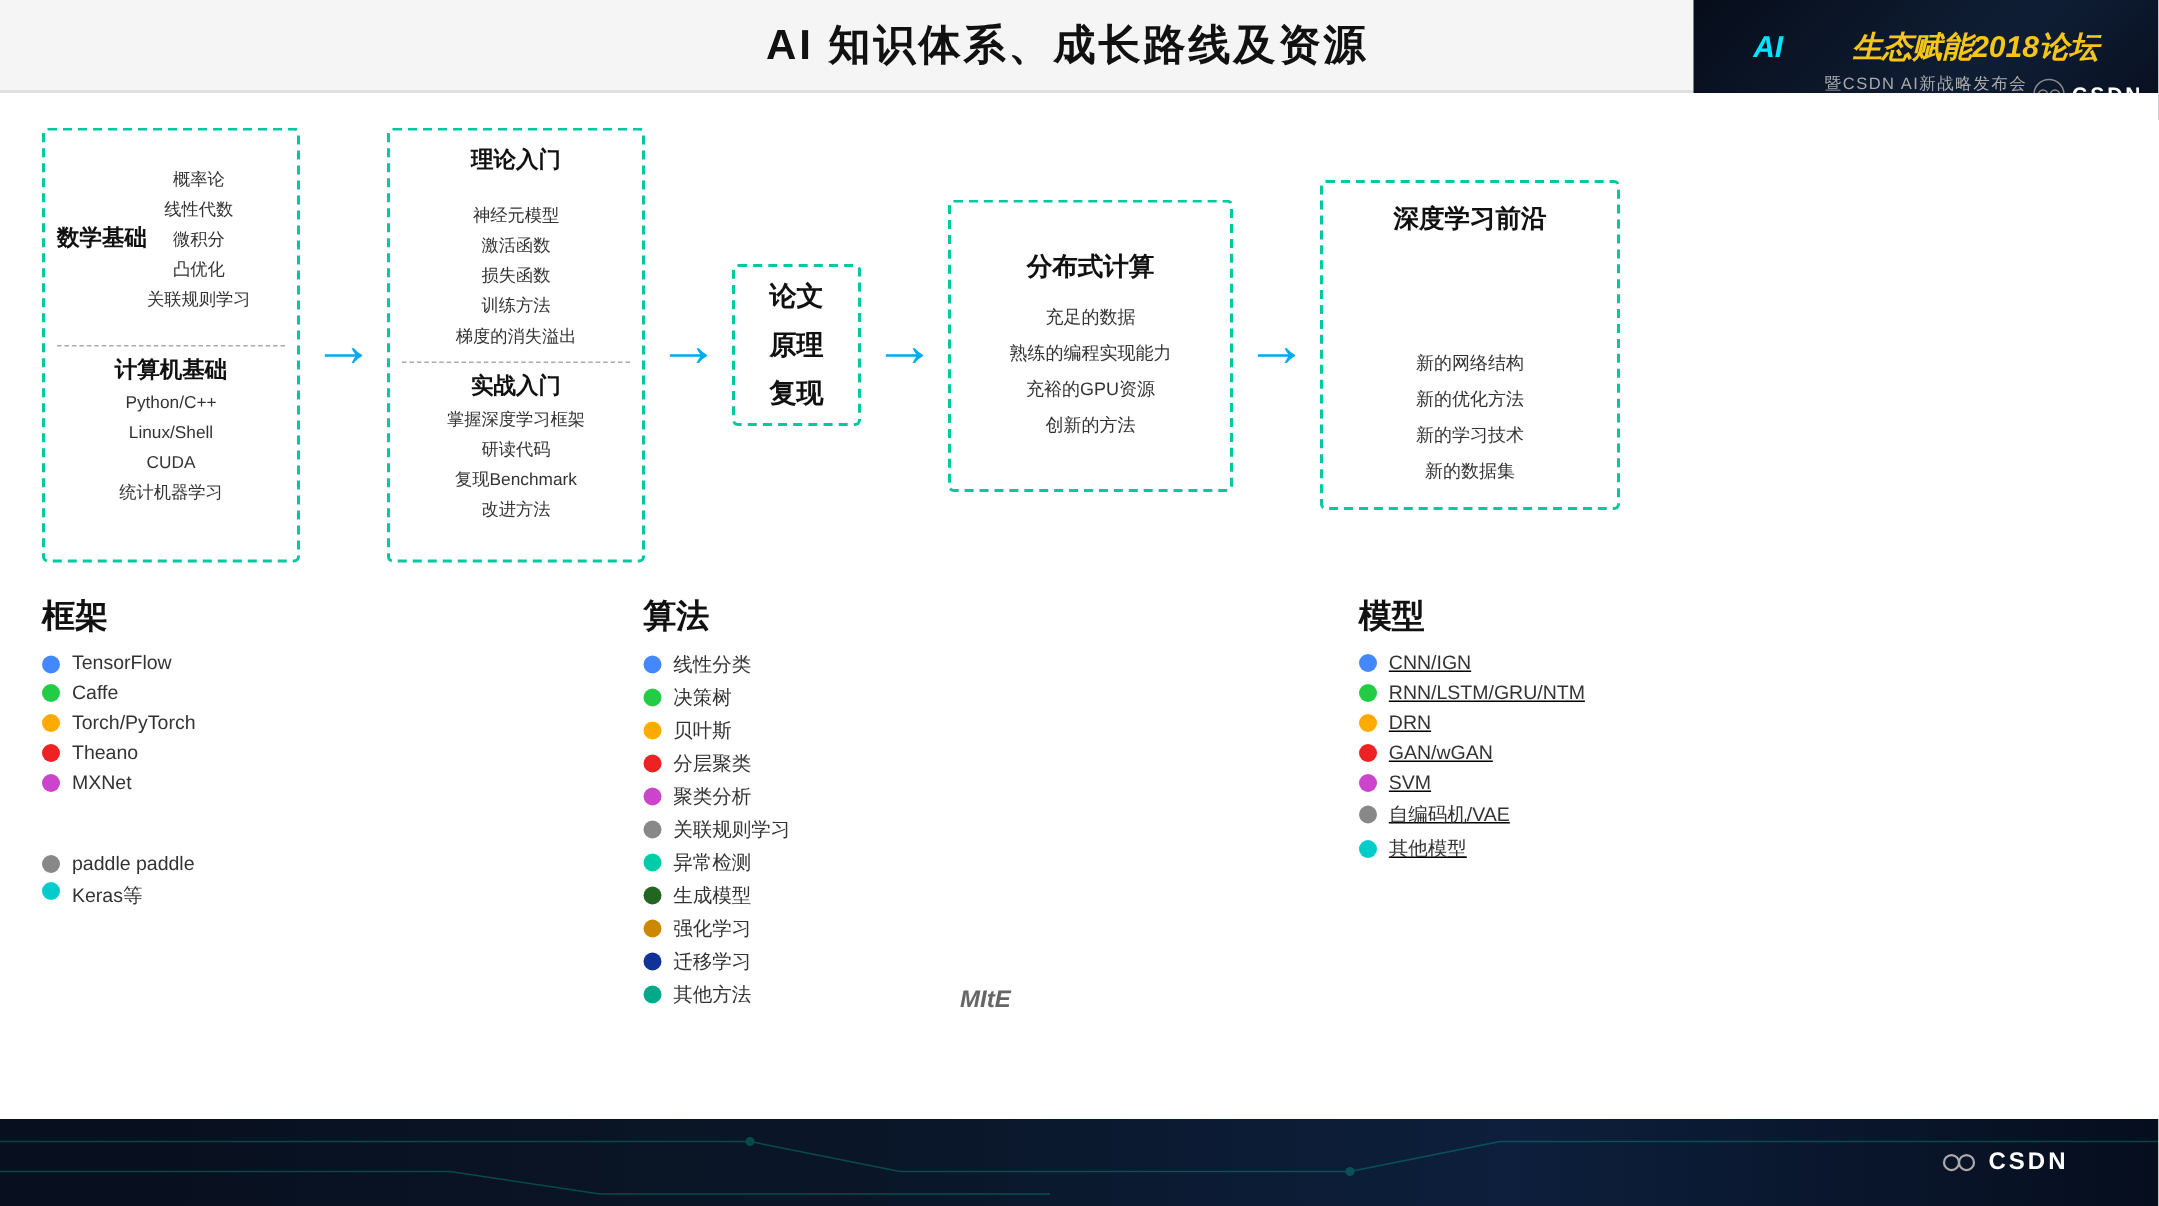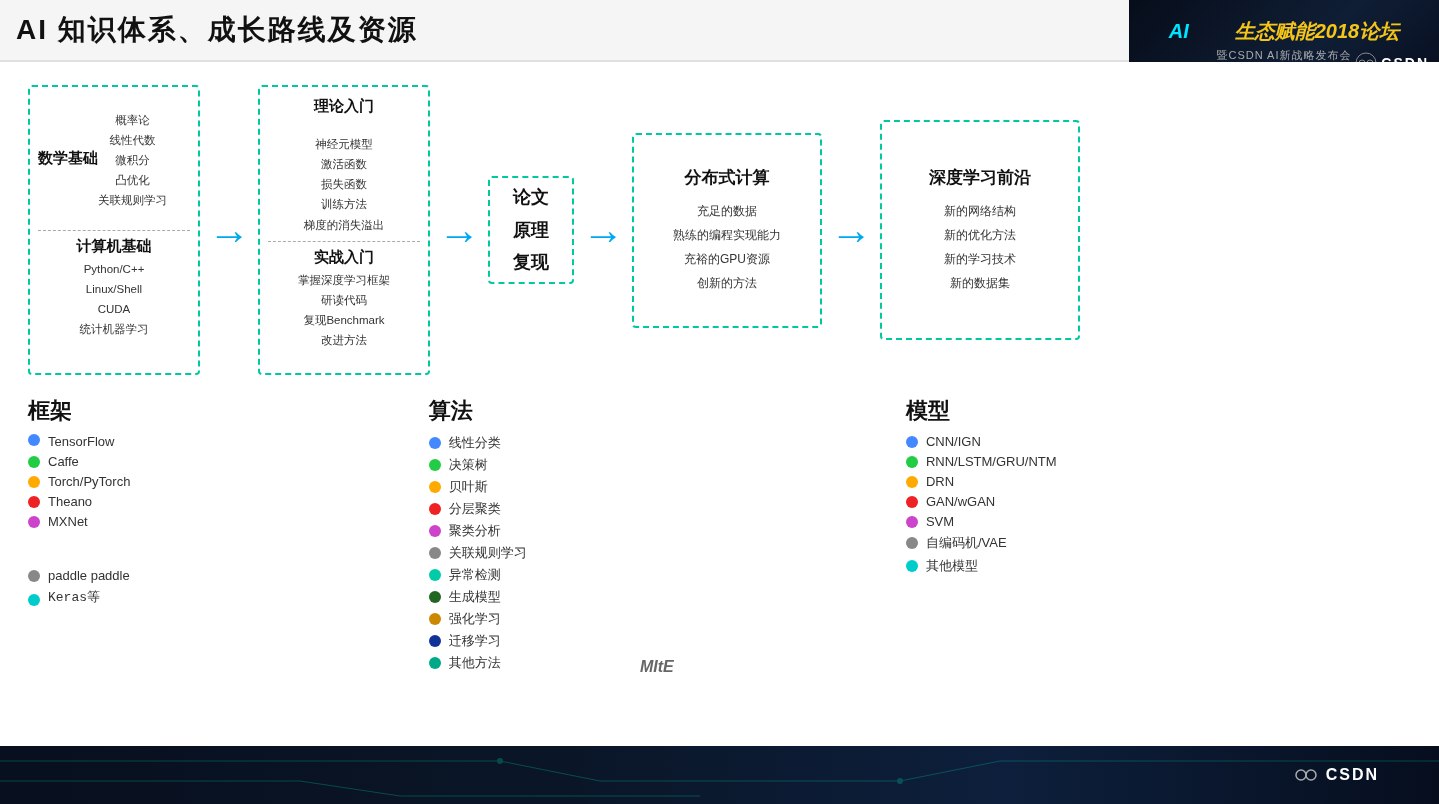--- a/index.html
+++ b/index.html
@@ -8,21 +8,21 @@
       height: 804px;
       background: #ffffff;
       font-family: 'Microsoft YaHei', 'PingFang SC', sans-serif;
       overflow: hidden;
       position: relative;
     }
   </style>
 </head>
 <body>
 
-<div style="position:absolute;top:0;left:0;right:16px;height:62px;background:#f5f5f5;border-bottom:2px solid #e0e0e0;display:flex;align-items:center;padding:0 16px;">
+<div style="position:absolute;top:0;left:0;right:16px;height:62px;background:#f5f5f5;border-bottom:2px solid #e0e0e0;display:flex;align-items:center;padding:0 16px;justify-content:center;">
   <h1 style="font-size:28px;font-weight:600;color:#111;letter-spacing:2px;">AI 知识体系、成长路线及资源</h1>
 </div>
 
 <div style="position:absolute;top:0;right:0;width:310px;height:80px;background:linear-gradient(135deg,#070d1a 0%,#0f1e35 60%,#080f20 100%);display:flex;flex-direction:column;align-items:center;justify-content:center;padding:6px 14px;">
   <div style="display:flex;align-items:baseline;gap:0;">
     <span style="font-size:20px;font-weight:900;color:#00e5ff;font-style:italic;">AI</span>
     <span style="font-size:20px;font-weight:900;color:#f5c518;font-style:italic;padding-left:46px;">生态赋能</span>
     <span style="font-size:20px;font-weight:900;color:#f5c518;font-style:italic;">2018</span>
     <span style="font-size:20px;font-weight:900;color:#f5c518;font-style:italic;">论坛</span>
   </div>
@@ -107,38 +107,38 @@
       <div style="text-align:center;">
         <div style="font-size:12px;color:#333;line-height:2;">充足的数据</div>
         <div style="font-size:12px;color:#333;line-height:2;">熟练的编程实现能力</div>
         <div style="font-size:12px;color:#333;line-height:2;">充裕的GPU资源</div>
         <div style="font-size:12px;color:#333;line-height:2;">创新的方法</div>
       </div>
     </div>
 
     <div style="font-size:42px;color:#00aaee;margin:0 8px;flex-shrink:0;line-height:1;">→</div>
 
-    <div style="width:200px;height:220px;border:2px dashed #00c8a0;border-radius:4px;padding:12px 10px;background:#fff;flex-shrink:0;display:flex;flex-direction:column;align-items:center;justify-content:center;">
+    <div style="width:200px;height:220px;border:2px dashed #00c8a0;border-radius:4px;padding:12px 10px;background:#fff;flex-shrink:0;display:flex;flex-direction:column;align-items:center;justify-content:space-between;">
       <div style="font-size:17px;font-weight:700;color:#111;margin-bottom:10px;">深度学习前沿</div>
       <div style="text-align:center;">
         <div style="font-size:12px;color:#333;line-height:2;">新的网络结构</div>
         <div style="font-size:12px;color:#333;line-height:2;">新的优化方法</div>
         <div style="font-size:12px;color:#333;line-height:2;">新的学习技术</div>
         <div style="font-size:12px;color:#333;line-height:2;">新的数据集</div>
       </div>
     </div>
 
   </div>
 
   <div style="display:flex;width:100%;gap:0;margin-top:0;">
 
     <div style="flex:1;padding:0 10px 0 0;">
       <div style="font-size:22px;font-weight:700;color:#111;margin-bottom:8px;">框架</div>
       <ul style="list-style:none;">
-        <li style="display:flex;align-items:flex-start;gap:8px;margin-bottom:5px;font-size:13px;color:#333;">
+        <li style="display:flex;align-items:flex-end;gap:8px;margin-bottom:5px;font-size:13px;color:#333;">
           <span style="width:12px;height:12px;border-radius:50%;background:#4488ff;flex-shrink:0;display:inline-block;"></span>
           TensorFlow
         </li>
         <li style="display:flex;align-items:center;gap:8px;margin-bottom:5px;font-size:13px;color:#333;">
           <span style="width:12px;height:12px;border-radius:50%;background:#22cc44;flex-shrink:0;display:inline-block;"></span>
           Caffe
         </li>
         <li style="display:flex;align-items:center;gap:8px;margin-bottom:5px;font-size:13px;color:#333;">
           <span style="width:12px;height:12px;border-radius:50%;background:#ffaa00;flex-shrink:0;display:inline-block;"></span>
           Torch/PyTorch
@@ -148,21 +148,21 @@
           Theano
         </li>
         <li style="display:flex;align-items:center;gap:8px;margin-bottom:5px;font-size:13px;color:#333;">
           <span style="width:12px;height:12px;border-radius:50%;background:#cc44cc;flex-shrink:0;display:inline-block;"></span>
           MXNet
         </li>
         <li style="display:flex;align-items:center;gap:8px;margin-bottom:5px;font-size:13px;color:#333;margin-top:39px;">
           <span style="width:12px;height:12px;border-radius:50%;background:#888;flex-shrink:0;display:inline-block;"></span>
           paddle paddle
         </li>
-        <li style="display:flex;align-items:flex-end;gap:8px;margin-bottom:5px;font-size:13px;color:#333;font-family:Liberation Mono, monospace;">
+        <li style="display:flex;align-items:flex-start;gap:8px;margin-bottom:5px;font-size:13px;color:#333;">
           <span style="width:12px;height:12px;border-radius:50%;background:#00cccc;flex-shrink:0;display:inline-block;"></span>
           Keras等
         </li>
       </ul>
     </div>
 
     <div style="flex:1.2;padding:0 10px;">
       <div style="font-size:22px;font-weight:700;color:#111;margin-bottom:8px;">算法</div>
       <ul style="list-style:none;">
         <li style="display:flex;align-items:center;gap:8px;margin-bottom:4px;font-size:13px;color:#333;"><span style="width:12px;height:12px;border-radius:50%;background:#4488ff;flex-shrink:0;display:inline-block;"></span>线性分类</li>
@@ -174,21 +174,21 @@
         <li style="display:flex;align-items:center;gap:8px;margin-bottom:4px;font-size:13px;color:#333;"><span style="width:12px;height:12px;border-radius:50%;background:#00ccaa;flex-shrink:0;display:inline-block;"></span>异常检测</li>
         <li style="display:flex;align-items:center;gap:8px;margin-bottom:4px;font-size:13px;color:#333;"><span style="width:12px;height:12px;border-radius:50%;background:#226622;flex-shrink:0;display:inline-block;"></span>生成模型</li>
         <li style="display:flex;align-items:center;gap:8px;margin-bottom:4px;font-size:13px;color:#333;"><span style="width:12px;height:12px;border-radius:50%;background:#cc8800;flex-shrink:0;display:inline-block;"></span>强化学习</li>
         <li style="display:flex;align-items:center;gap:8px;margin-bottom:4px;font-size:13px;color:#333;"><span style="width:12px;height:12px;border-radius:50%;background:#113399;flex-shrink:0;display:inline-block;"></span>迁移学习</li>
         <li style="display:flex;align-items:center;gap:8px;margin-bottom:4px;font-size:13px;color:#333;"><span style="width:12px;height:12px;border-radius:50%;background:#00aa88;flex-shrink:0;display:inline-block;"></span>其他方法</li>
       </ul>
     </div>
 
     <div style="flex:1.3;padding:0 10px;">
       <div style="font-size:22px;font-weight:700;color:#111;margin-bottom:8px;">模型</div>
-      <ul style="list-style:none;">
+      <ul style="list-style:none;text-decoration:underline;">
         <li style="display:flex;align-items:center;gap:8px;margin-bottom:5px;font-size:13px;color:#333;"><span style="width:12px;height:12px;border-radius:50%;background:#4488ff;flex-shrink:0;display:inline-block;"></span>CNN/IGN</li>
         <li style="display:flex;align-items:center;gap:8px;margin-bottom:5px;font-size:13px;color:#333;"><span style="width:12px;height:12px;border-radius:50%;background:#22cc44;flex-shrink:0;display:inline-block;"></span>RNN/LSTM/GRU/NTM</li>
         <li style="display:flex;align-items:center;gap:8px;margin-bottom:5px;font-size:13px;color:#333;"><span style="width:12px;height:12px;border-radius:50%;background:#ffaa00;flex-shrink:0;display:inline-block;"></span>DRN</li>
         <li style="display:flex;align-items:center;gap:8px;margin-bottom:5px;font-size:13px;color:#333;"><span style="width:12px;height:12px;border-radius:50%;background:#ee2222;flex-shrink:0;display:inline-block;"></span>GAN/wGAN</li>
         <li style="display:flex;align-items:center;gap:8px;margin-bottom:5px;font-size:13px;color:#333;"><span style="width:12px;height:12px;border-radius:50%;background:#cc44cc;flex-shrink:0;display:inline-block;"></span>SVM</li>
         <li style="display:flex;align-items:center;gap:8px;margin-bottom:5px;font-size:13px;color:#333;"><span style="width:12px;height:12px;border-radius:50%;background:#888;flex-shrink:0;display:inline-block;"></span>自编码机/VAE</li>
         <li style="display:flex;align-items:center;gap:8px;margin-bottom:5px;font-size:13px;color:#333;"><span style="width:12px;height:12px;border-radius:50%;background:#00cccc;flex-shrink:0;display:inline-block;"></span>其他模型</li>
       </ul>
     </div>
 

